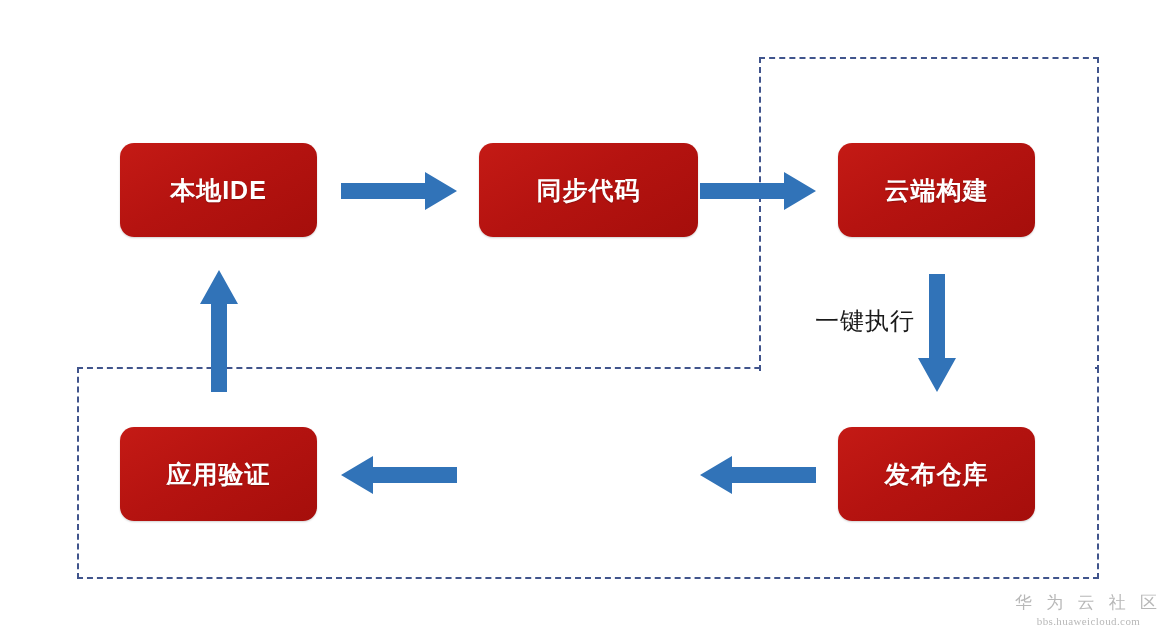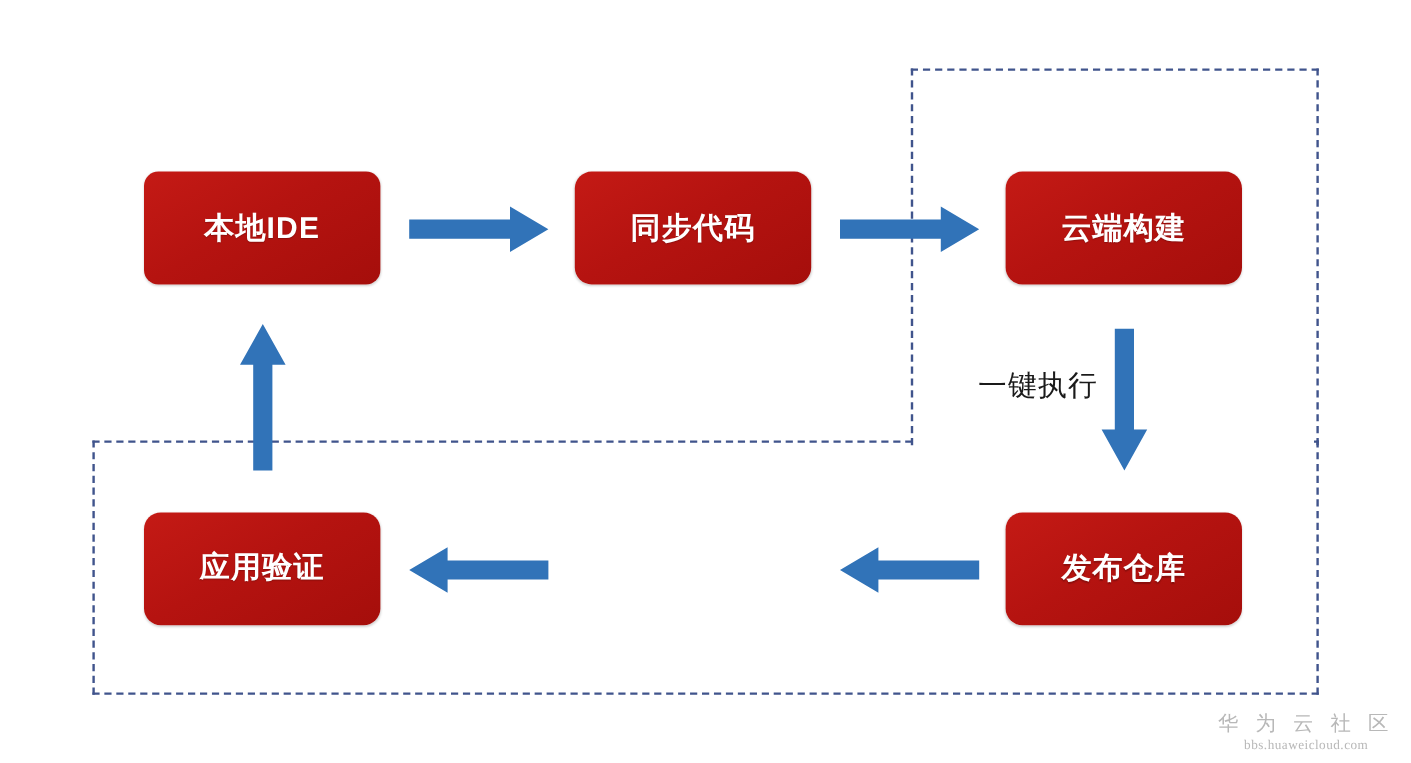--- a/index.html
+++ b/index.html
@@ -67,26 +67,26 @@
   .node-label {
     color: #ffffff;
     font-size: 25px;
     font-weight: bold;
     letter-spacing: 1px;
     line-height: 1;
     white-space: nowrap;
     text-shadow: 0 1px 1px rgba(0,0,0,0.22);
   }
 
-  #node-ide      { left: 120px; top: 143px; width: 197px; height: 94px; border-radius: 12px; }
-  #node-sync     { left: 479px; top: 143px; width: 197px; height: 94px; }
+  #node-ide      { left: 120px; top: 143px; width: 197px; height: 94px; }
+  #node-sync     { left: 479px; top: 143px; width: 219px; height: 94px; }
   #node-build    { left: 838px; top: 143px; width: 197px; height: 94px; }
   #node-release  { left: 838px; top: 427px; width: 197px; height: 94px; }
   #node-deploy   { left: 479px; top: 427px; width: 197px; height: 94px; }
-  #node-verify   { left: 120px; top: 427px; width: 197px; height: 94px; font-family: Liberation Mono, monospace; }
+  #node-verify   { left: 120px; top: 427px; width: 197px; height: 94px; }
 
   
   .arrow {
     position: absolute;
     z-index: 5;
   }
   .arrow svg { display: block; overflow: visible; }
 
   #arrow-ide-sync     { left: 341px; top: 172px; width: 116px; height: 38px; }
   #arrow-sync-build   { left: 700px; top: 172px; width: 116px; height: 38px; }

